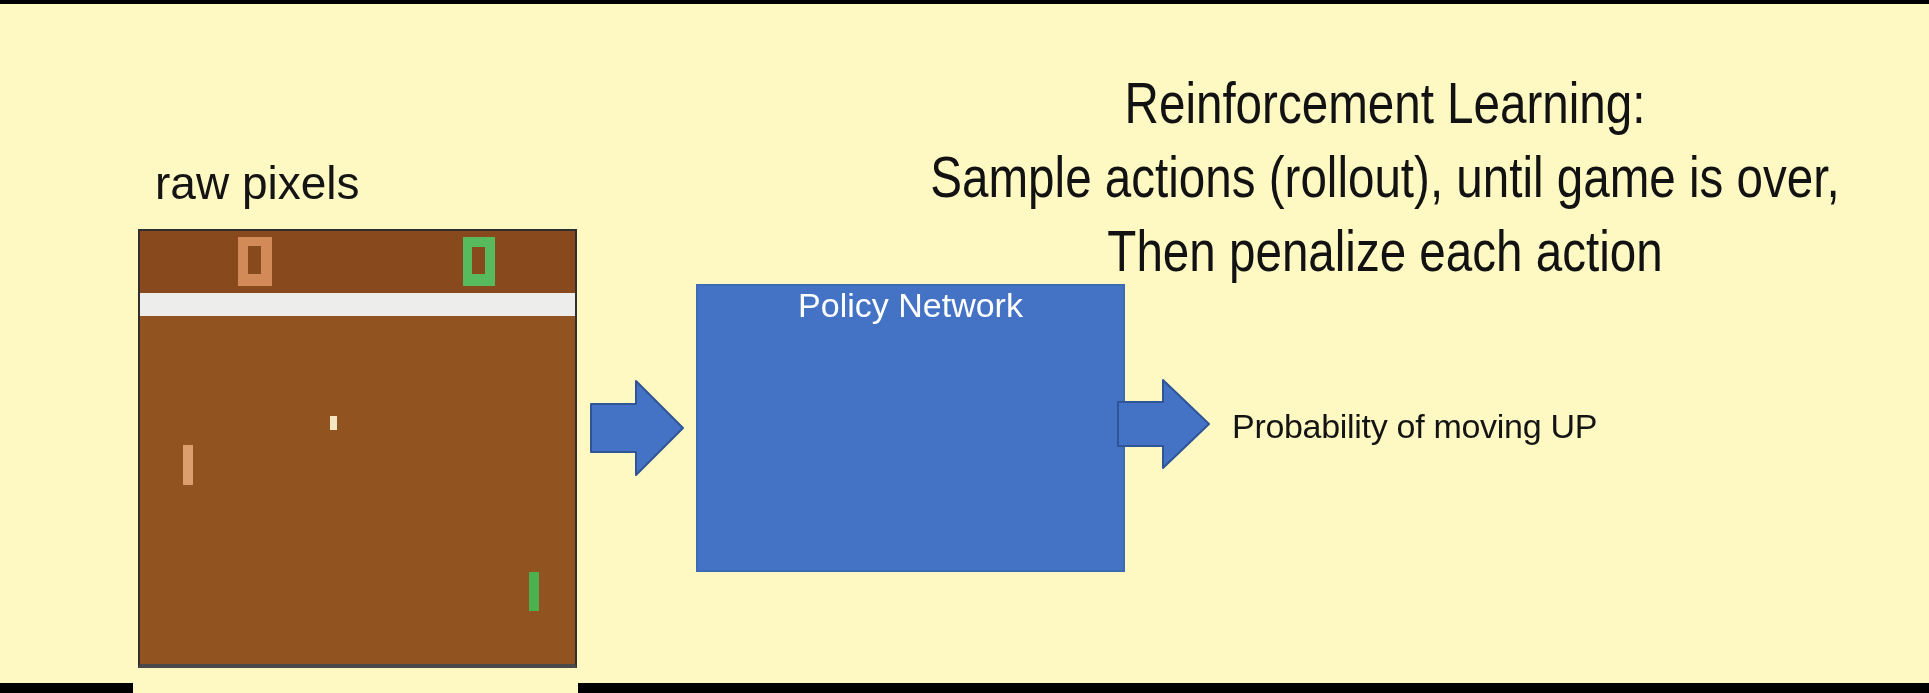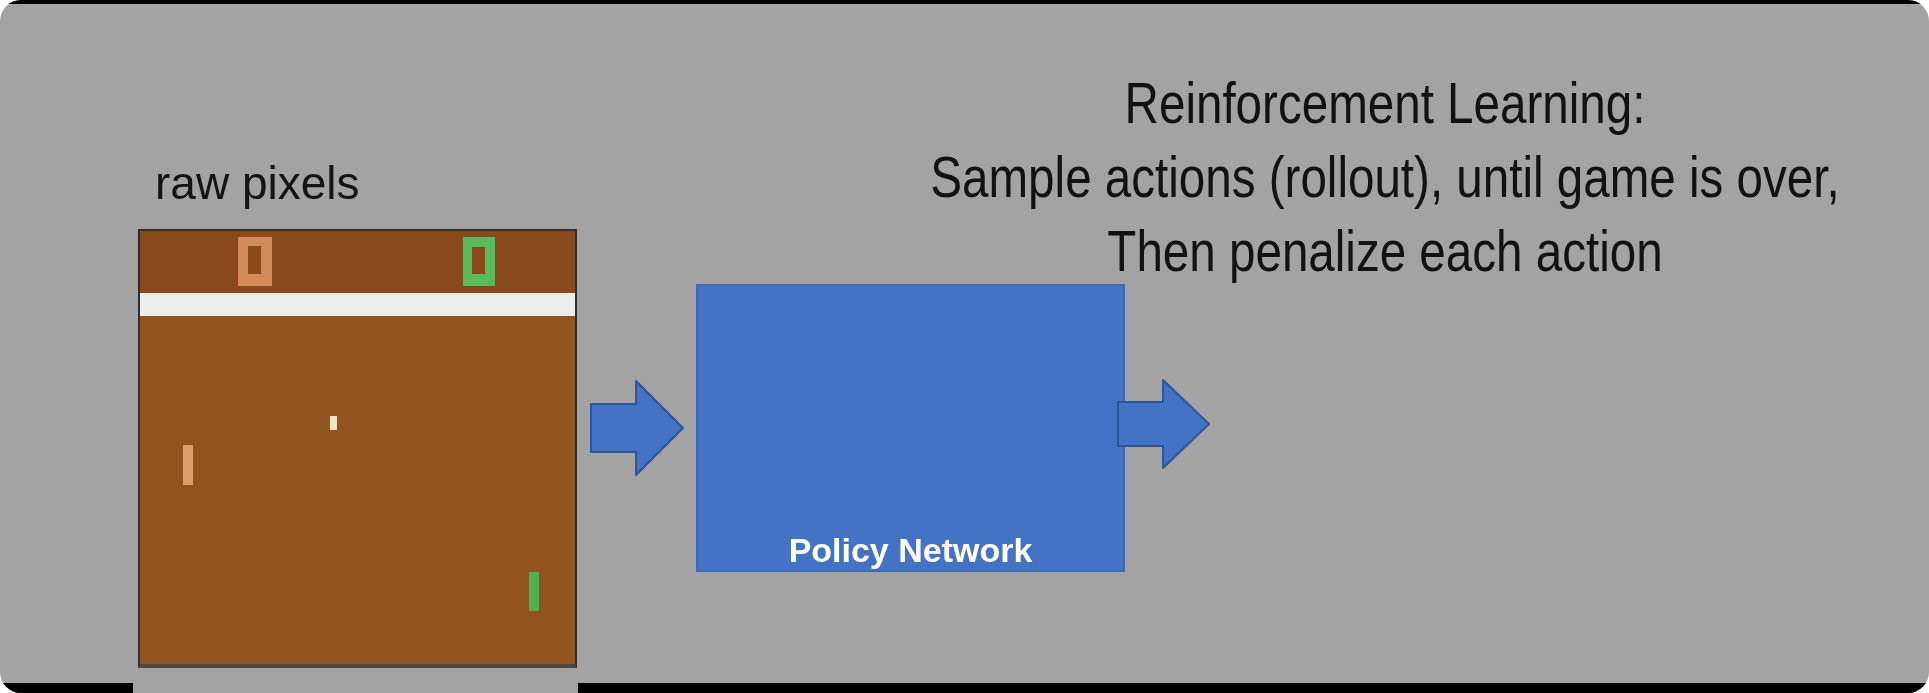--- a/index.html
+++ b/index.html
@@ -1,18 +1,18 @@
 <!DOCTYPE html>
 <html><head>
 <meta charset="utf-8">
 <style>
   html,body{margin:0;padding:0;background:#fff;}
   #stage{
-    position:relative;width:1929px;height:693px;background:#a3a3a3;
-    font-family:"Liberation Sans",sans-serif;overflow:hidden;border-radius:21px;
+    position:relative;width:1929px;height:693px;background:#fef9c3;
+    font-family:"Liberation Sans",sans-serif;overflow:hidden;
   }
   .abs{position:absolute;}
   
   .bar{background:#000;}
   #top-bar{left:0;top:0;width:1929px;height:4px;}
   #bottom-bar-left{left:0;top:683px;width:133px;height:10px;}
   #bottom-bar-right{left:578px;top:683px;width:1351px;height:10px;}
 
   
   #title-block{
@@ -45,21 +45,21 @@
   #right-paddle{left:389px;top:341px;width:10px;height:39px;background:#4cb250;}
 
   
   #input-arrow{left:590px;top:379px;}
   #output-arrow{left:1117px;top:378px;}
 
   
   #policy-box{
     left:696px;top:284px;width:429px;height:288px;box-sizing:border-box;
     background:#4472c4;border:2px solid #3e69b5;
-    display:flex;align-items:flex-end;justify-content:center;font-weight:bold;
+    display:flex;align-items:flex-start;justify-content:center;
   }
   #policy-box-label{color:#ffffff;font-size:34px;}
 
   
   #output-label{
     left:1232px;top:403px;font-size:34px;line-height:46px;
     color:#141414;letter-spacing:-0.3px;white-space:nowrap;
   }
 </style>
 </head>
@@ -96,17 +96,18 @@
   </svg>
 
   <div class="abs" id="policy-box">
     <span id="policy-box-label">Policy Network</span>
   </div>
 
   <svg class="abs" id="output-arrow" width="94" height="92" viewBox="0 0 94 92">
     <polygon points="1,24 46,24 46,2 92,46 46,90 46,68 1,68" fill="#4472c4" stroke="#2f5597" stroke-width="2" stroke-linejoin="round"></polygon>
   </svg>
 
+  <div class="abs" id="output-label">Probability of moving UP</div>
 
   <div class="abs bar" id="bottom-bar-left"></div>
   <div class="abs bar" id="bottom-bar-right"></div>
 
 </div>
 
 </body></html>

